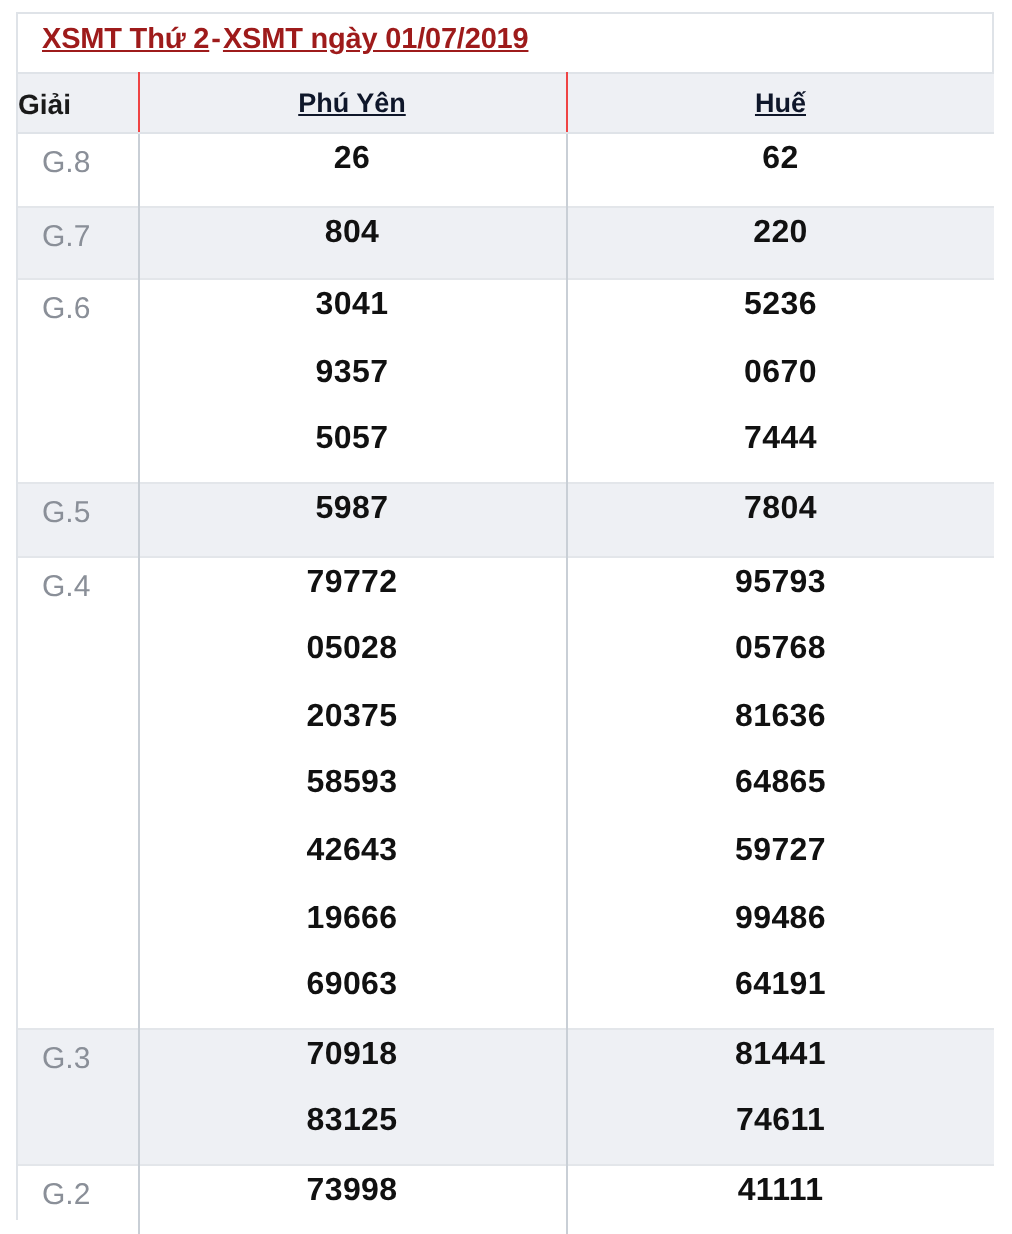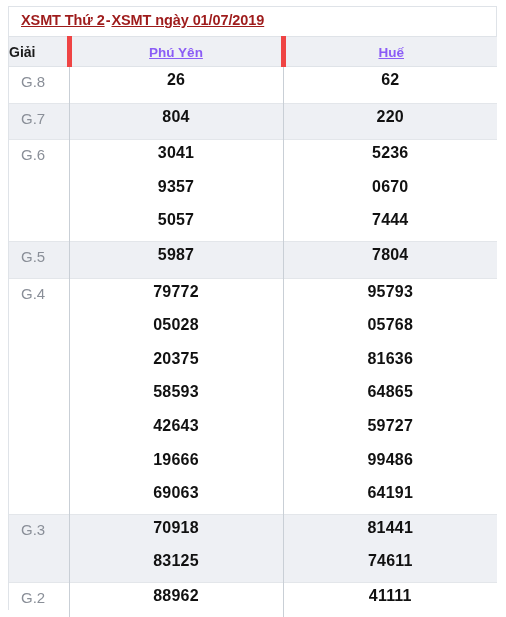--- a/index.html
+++ b/index.html
@@ -57,36 +57,36 @@
     border-collapse: collapse;
     table-layout: fixed;
     font-size: 15px;
   }
   table.lot col.c-label { width: 60px; }
   table.lot col.c-prov  { width: 214px; }
   .hdr-row th {
     background: #eef0f4;
     border-top: 1px solid #dfe3e8;
     border-bottom: 1px solid #dfe3e8;
-    border-right: 5px solid #ef4444;
+    border-right: 1px solid #ef4444;
     height: 29px;
     padding: 0;
     vertical-align: middle;
   }
   .hdr-row th:last-child { border-right: none; }
   .hdr-label {
     text-align: left;
     padding-left: 12px;
     color: #1a1a1a;
     font-size: 14px;
     font-weight: bold;
   }
   .hdr-prov { text-align: center; }
   .prov-link {
-    color: #8b5cf6;
+    color: #0f172a;
     font-size: 13.5px;
     font-weight: bold;
     text-decoration: underline;
     cursor: pointer;
     text-align: center;
   }
   tbody tr td {
     padding: 0;
     height: 28.6px;
     border-right: 1px solid #c9cfd6;
@@ -204,20 +204,20 @@
             <td class="lbl" rowspan="2">G.3</td>
             <td class="num">70918</td>
             <td class="num">81441</td>
           </tr>
           <tr class="stripe">
             <td class="num">83125</td>
             <td class="num">74611</td>
           </tr>
           <tr class="plain grp-start">
             <td class="lbl" rowspan="1">G.2</td>
-            <td class="num">88962</td>
+            <td class="num">73998</td>
             <td class="num">41111</td>
           </tr>
         </tbody>
     </table>
 
   </div>
 </div>
 
 </body></html>

